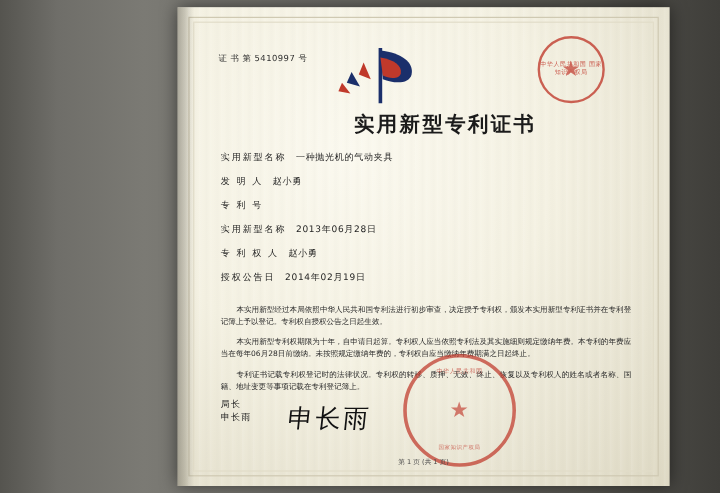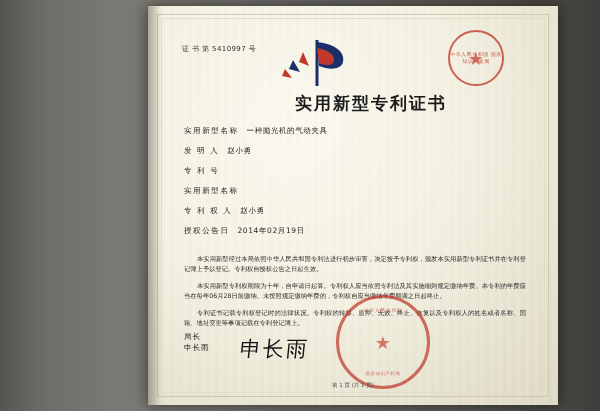--- a/index.html
+++ b/index.html
@@ -287,20 +287,21 @@
       </div>
       <div class="row">
         <span class="lbl">发 明 人</span>
         <span class="val">赵小勇</span>
       </div>
       <div class="row">
         <span class="lbl">专 利 号</span>
       </div>
       <div class="row">
         <span class="lbl">实用新型名称</span>
+        <span class="val">2013年06月28日</span>
       </div>
       <div class="row">
         <span class="lbl">专 利 权 人</span>
         <span class="val">赵小勇</span>
       </div>
       <div class="row">
         <span class="lbl">授权公告日</span>
         <span class="val">2014年02月19日</span>
       </div>
     </div>

